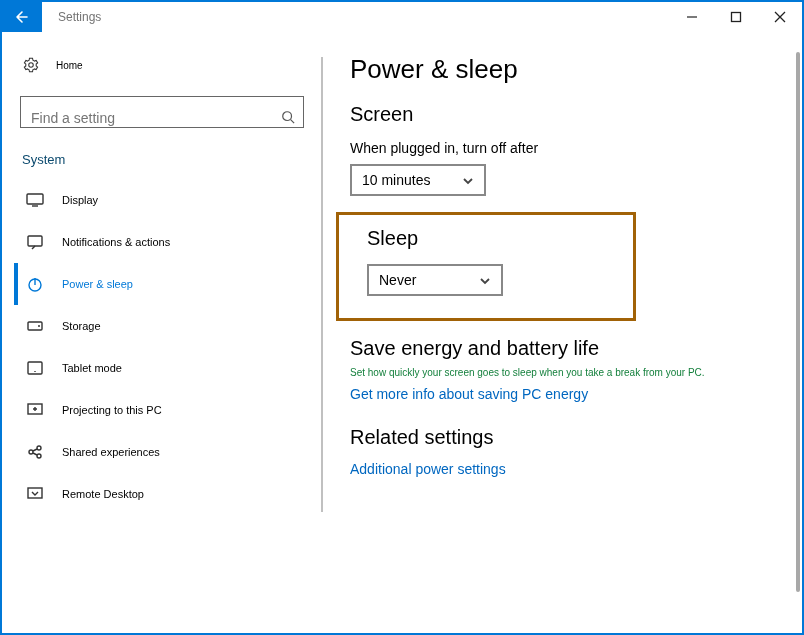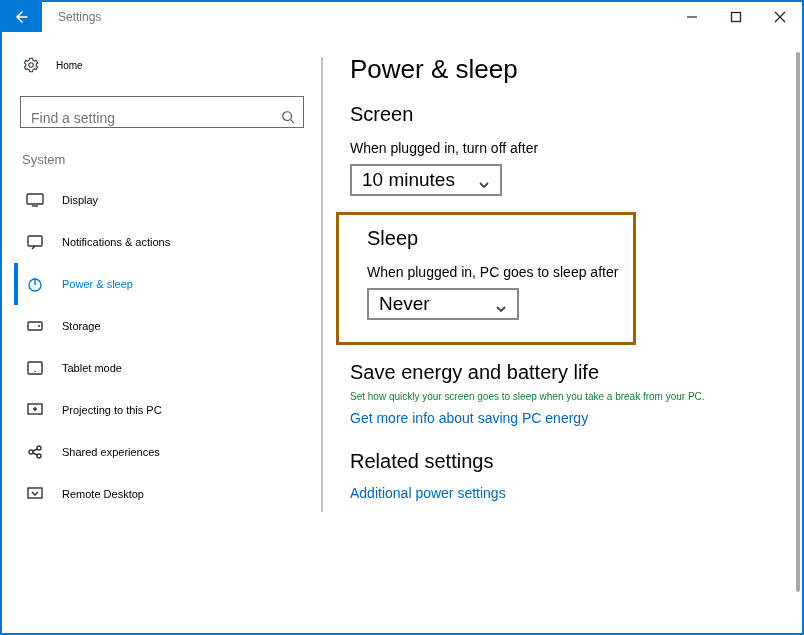--- a/index.html
+++ b/index.html
@@ -89,21 +89,21 @@
   }
   .search-box input {
     flex: 1;
     border: none;
     outline: none;
     font-size: 14px;
     color: #555;
     background: transparent;
   }
   .group-label {
-    color: #737373;
+    color: #0c4a6e;
     font-size: 13px;
     padding: 0 8px 12px 8px;
   }
   .nav-item {
     display: flex;
     align-items: center;
     gap: 18px;
     padding: 12px 8px 12px 8px;
     font-size: 11px;
     color: #000;
@@ -146,28 +146,28 @@
     font-weight: 400;
     font-size: 20px;
     margin: 0 0 14px 0;
   }
   h2.section-title.tight { margin-bottom: 6px; }
   .field-label {
     font-size: 14px;
     margin: 0 0 8px 0;
   }
   .combo {
-    width: 152px;
+    width: 136px;
     height: 32px;
     border: 2px solid #888;
     display: flex;
     align-items: center;
     padding: 0 10px;
     justify-content: space-between;
-    font-size: 19px;
+    font-size: 14px;
     background: #fff;
   }
   .chev {
     width: 12px; height: 12px;
     display: inline-block;
   }
   .chev svg { stroke: #444; fill: none; stroke-width: 1.8; }
   .highlight-box {
     border: 3px solid #a16207;
     padding: 12px 12px 22px 28px;
@@ -341,21 +341,20 @@
       <div class="field-label">When plugged in, turn off after</div>
       <div class="combo">
         <span>10 minutes</span>
         <span class="chev"><svg width="12" height="12" viewBox="0 0 12 12">
               <path d="M2 4l4 4 4-4"></path>
             </svg></span>
       </div>
 
       <div class="highlight-box">
         <h2 class="section-title">Sleep</h2>
-        <div class="field-label">When plugged in, PC goes to sleep after</div>
         <div class="combo">
           <span>Never</span>
           <span class="chev"><svg width="12" height="12" viewBox="0 0 12 12">
                 <path d="M2 4l4 4 4-4"></path>
               </svg></span>
         </div>
       </div>
 
       <h2 class="section-title tight">Save energy and battery life</h2>
       <p class="help-text">Set how quickly your screen goes to sleep when you take a break from your PC.</p>

